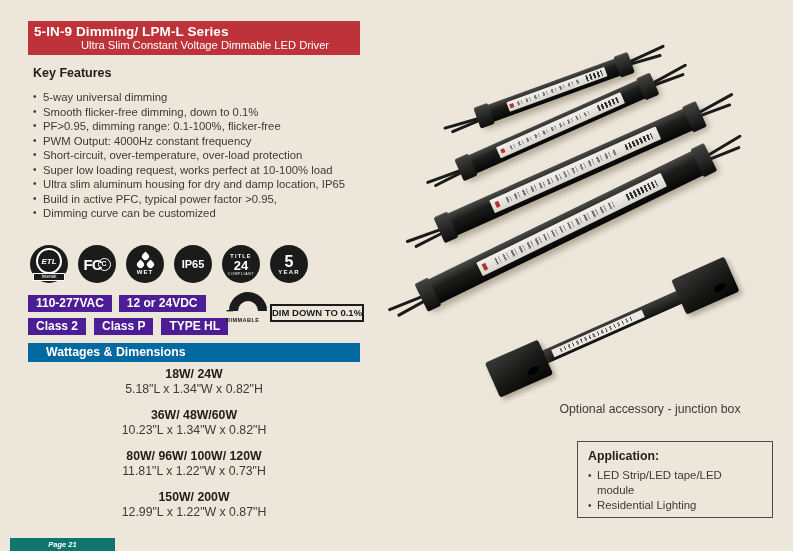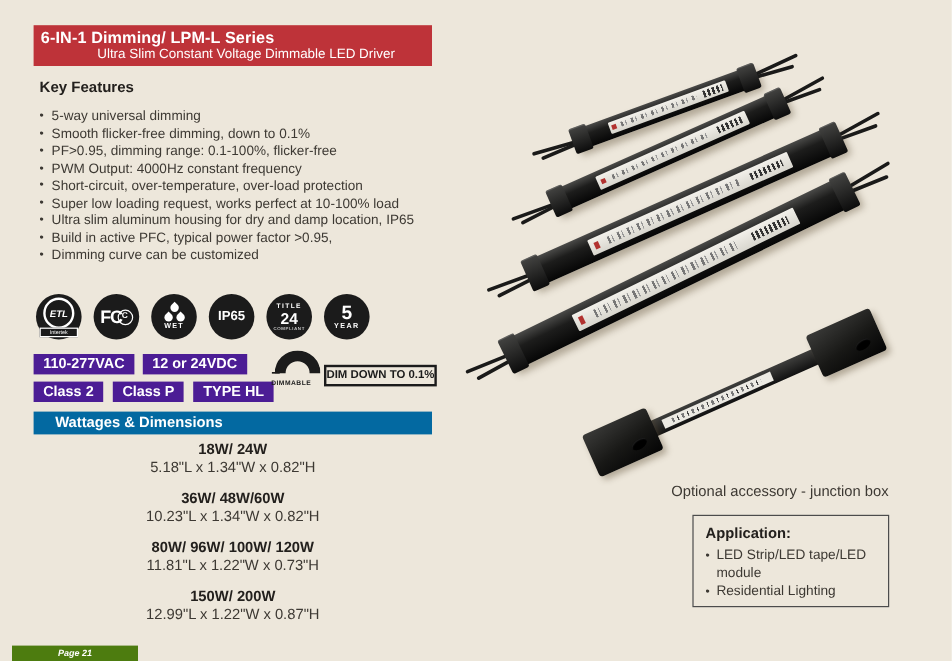--- a/index.html
+++ b/index.html
@@ -109,39 +109,39 @@
           background:linear-gradient(165deg,#3a3a38 0%,#181816 55%,#050505 100%);
           box-shadow:2px 4px 5px rgba(90,75,50,.40); }
   .jboxL { left:-6px; } .jboxR { right:-6px; }
   .jbox::after { content:""; position:absolute; width:14px; height:8px; border-radius:50%;
           background:#000; box-shadow:inset 0 1px 1px rgba(255,255,255,.12);
           right:10px; bottom:8px; transform:rotate(-10deg); }
 
   .accessory-caption { position:absolute; left:520px; top:402px; width:260px; text-align:center; font-size:12.3px; }
 
   
-  .app-box { position:absolute; left:577px; top:429px; width:164px; height:77px;
+  .app-box { position:absolute; left:577px; top:441px; width:196px; height:77px;
              border:1.5px solid #4c4c4c; box-sizing:border-box; padding:7px 10px 0; }
   .app-heading { font-size:12.3px; font-weight:700; color:#23201d; margin:0 0 5px; }
   .app-list { margin:0; padding:0; list-style:none; }
   .app-list li { position:relative; font-size:11.4px; line-height:15px; padding-left:9px; }
   .app-list li::before { content:"•"; position:absolute; left:0; top:0; font-size:10px; }
 
   
-  .page-badge { position:absolute; left:10px; bottom:0; width:105px; height:13px; background:#4d7c0f;
+  .page-badge { position:absolute; left:10px; bottom:0; width:105px; height:13px; background:#0f766e;
                 color:#fff; font-size:7.5px; font-weight:700; font-style:italic;
                 text-align:center; line-height:13px; }
 </style>
 </head>
 <body>
 
 <div class="page">
 
   <div class="banner">
-    <div class="banner-title">6-IN-1 Dimming/ LPM-L Series</div>
+    <div class="banner-title">5-IN-9 Dimming/ LPM-L Series</div>
     <div class="banner-sub">Ultra Slim Constant Voltage Dimmable LED Driver</div>
   </div>
 
   <div class="kf-heading">Key Features</div>
   <ul class="features">
     <li>5-way universal dimming</li>
     <li>Smooth flicker-free dimming, down to 0.1%</li>
     <li>PF&gt;0.95, dimming range: 0.1-100%, flicker-free</li>
     <li>PWM Output: 4000Hz constant frequency</li>
     <li>Short-circuit, over-temperature, over-load protection</li>

